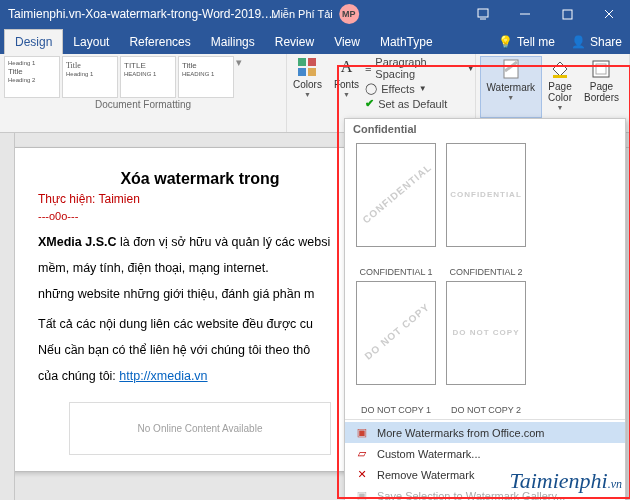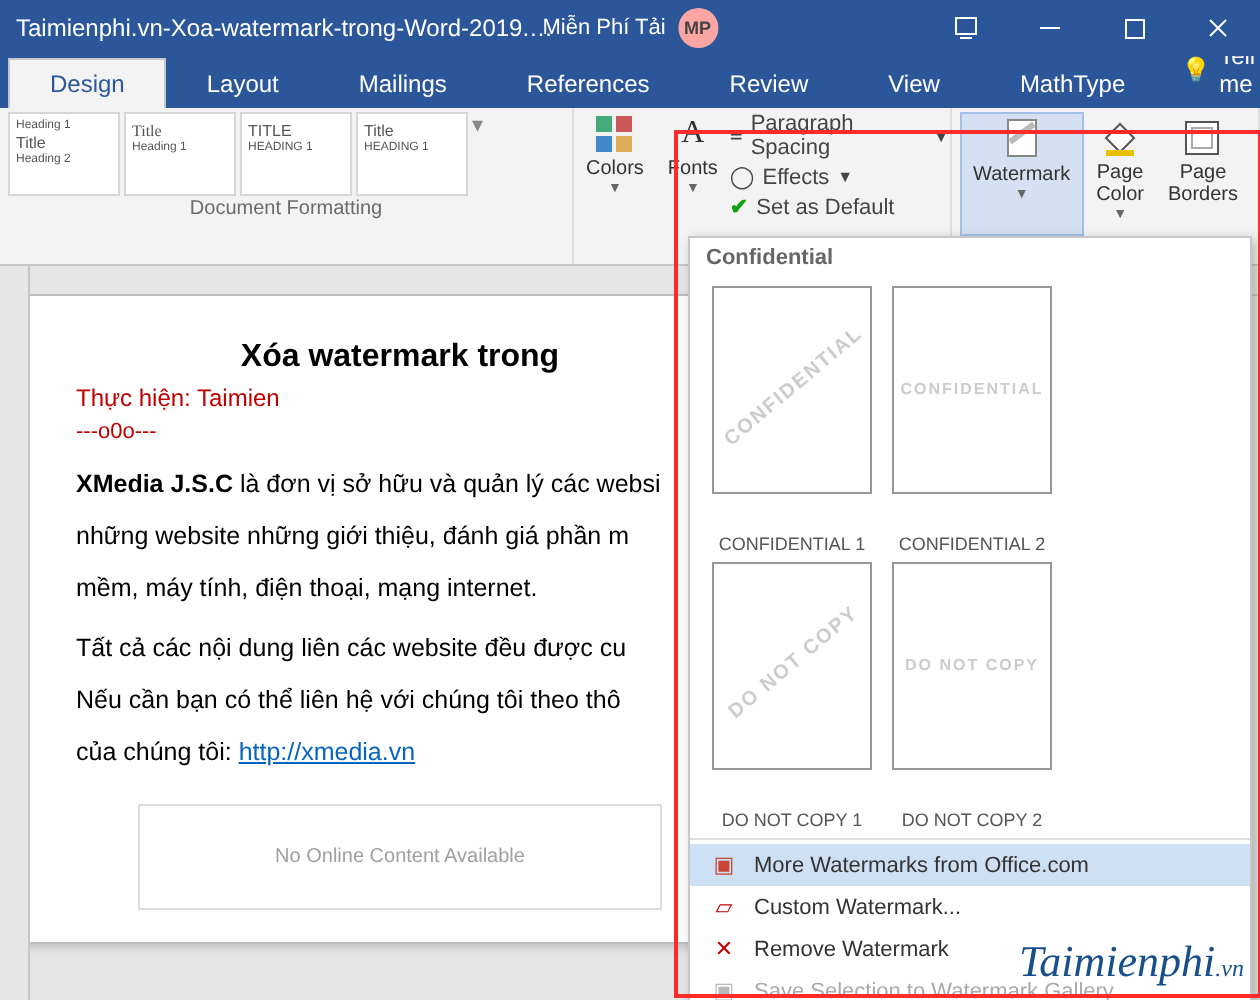--- a/index.html
+++ b/index.html
@@ -3,21 +3,21 @@
 <meta charset="utf-8">
 <style>
 html,body{margin:0;padding:0;font-family:"Segoe UI",Tahoma,sans-serif;font-size:11px;color:#333;background:#fff;overflow:hidden;width:630px;height:500px}
 .titlebar{height:28px;background:#2b579a;color:#fff;display:flex;align-items:center;position:relative}
 .titlebar .doc-title{margin-left:8px;font-size:12px;white-space:nowrap;max-width:270px;overflow:hidden;text-overflow:ellipsis}
 .titlebar .center{position:absolute;left:50%;transform:translateX(-50%);display:flex;align-items:center;gap:6px}
 .titlebar .avatar{width:20px;height:20px;border-radius:50%;background:#fca5a5;color:#444;display:flex;align-items:center;justify-content:center;font-size:9px;font-weight:bold}
 .titlebar .right{margin-left:auto;display:flex;align-items:center;height:100%}
 .titlebar .tbtn{width:42px;height:28px;display:flex;align-items:center;justify-content:center}
 .tabs{height:26px;background:#2b579a;display:flex;align-items:flex-end;color:#fff;padding-left:4px}
-.tab{padding:5px 20px;font-size:12px;cursor:pointer}
+.tab{padding:5px 10px;font-size:12px;cursor:pointer}
 .tab.active{background:#f3f3f3;color:#2b579a;border:1px solid #c6c6c6;border-bottom:none}
 .tabs .spacer{flex:1}
 .tabs .tell,.tabs .share{padding:5px 8px;display:flex;align-items:center;gap:4px;font-size:12px}
 .ribbon{height:78px;background:#f3f3f3;border-bottom:1px solid #c8c8c8;display:flex;position:relative}
 .ribbon .group{display:flex;flex-direction:column;border-right:1px solid #dedede;padding:2px 4px 0}
 .group-label{font-size:10px;color:#6b6b6b;text-align:center;padding:1px 0 2px}
 .docfmt{display:flex;align-items:flex-start;gap:2px}
 .gallery-thumb{width:56px;height:42px;background:#fff;border:1px solid #d6d6d6;padding:3px;box-sizing:border-box;font-size:6px;color:#555;overflow:hidden}
 .gallery-thumb .tt{font-size:8px;margin:1px 0}
 .vbtn{display:flex;flex-direction:column;align-items:center;justify-content:flex-start;padding:2px 6px;height:62px;box-sizing:border-box;gap:1px;cursor:pointer}
@@ -87,22 +87,22 @@
         <svg width="12" height="12">
           <path d="M2 2l8 8M10 2l-8 8" stroke="#fff"></path>
         </svg>
       </div>
   </div>
 </div>
 
 <div class="tabs">
   <div class="tab active">Design</div>
   <div class="tab">Layout</div>
+  <div class="tab">References</div>
   <div class="tab">Mailings</div>
-  <div class="tab">References</div>
   <div class="tab">Review</div>
   <div class="tab">View</div>
   <div class="tab">MathType</div>
   <div class="spacer"></div>
   <div class="tell">
       <span>💡</span>
       <span>Tell me</span>
     </div>
   <div class="share">
       <span>👤</span>
@@ -213,22 +213,22 @@
 
 <div class="workspace">
   <div class="ruler-v"></div>
   <div class="page-area">
     <div class="ruler-h"></div>
     <div class="page">
       <h3>Xóa watermark trong</h3>
       <div class="sub">Thực hiện: Taimien</div>
       <div class="sep">---o0o---</div>
       <p><b>XMedia J.S.C</b><span> là đơn vị sở hữu và quản lý các websi</span></p>
+      <p>mềm, máy tính, điện thoại, mạng internet.</p>
       <p>những website những giới thiệu, đánh giá phần m</p>
-      <p>mềm, máy tính, điện thoại, mạng internet.</p>
       <p style="margin-top:10px">Tất cả các nội dung liên các website đều được cu</p>
       <p>Nếu cần bạn có thể liên hệ với chúng tôi theo thô</p>
       <p><span>của chúng tôi: </span><a href="#">http://xmedia.vn</a></p>
       <div class="noonline">No Online Content Available</div>
     </div>
   </div>
 </div>
 
 <div class="dropdown">
   <div class="hdr">Confidential</div>

